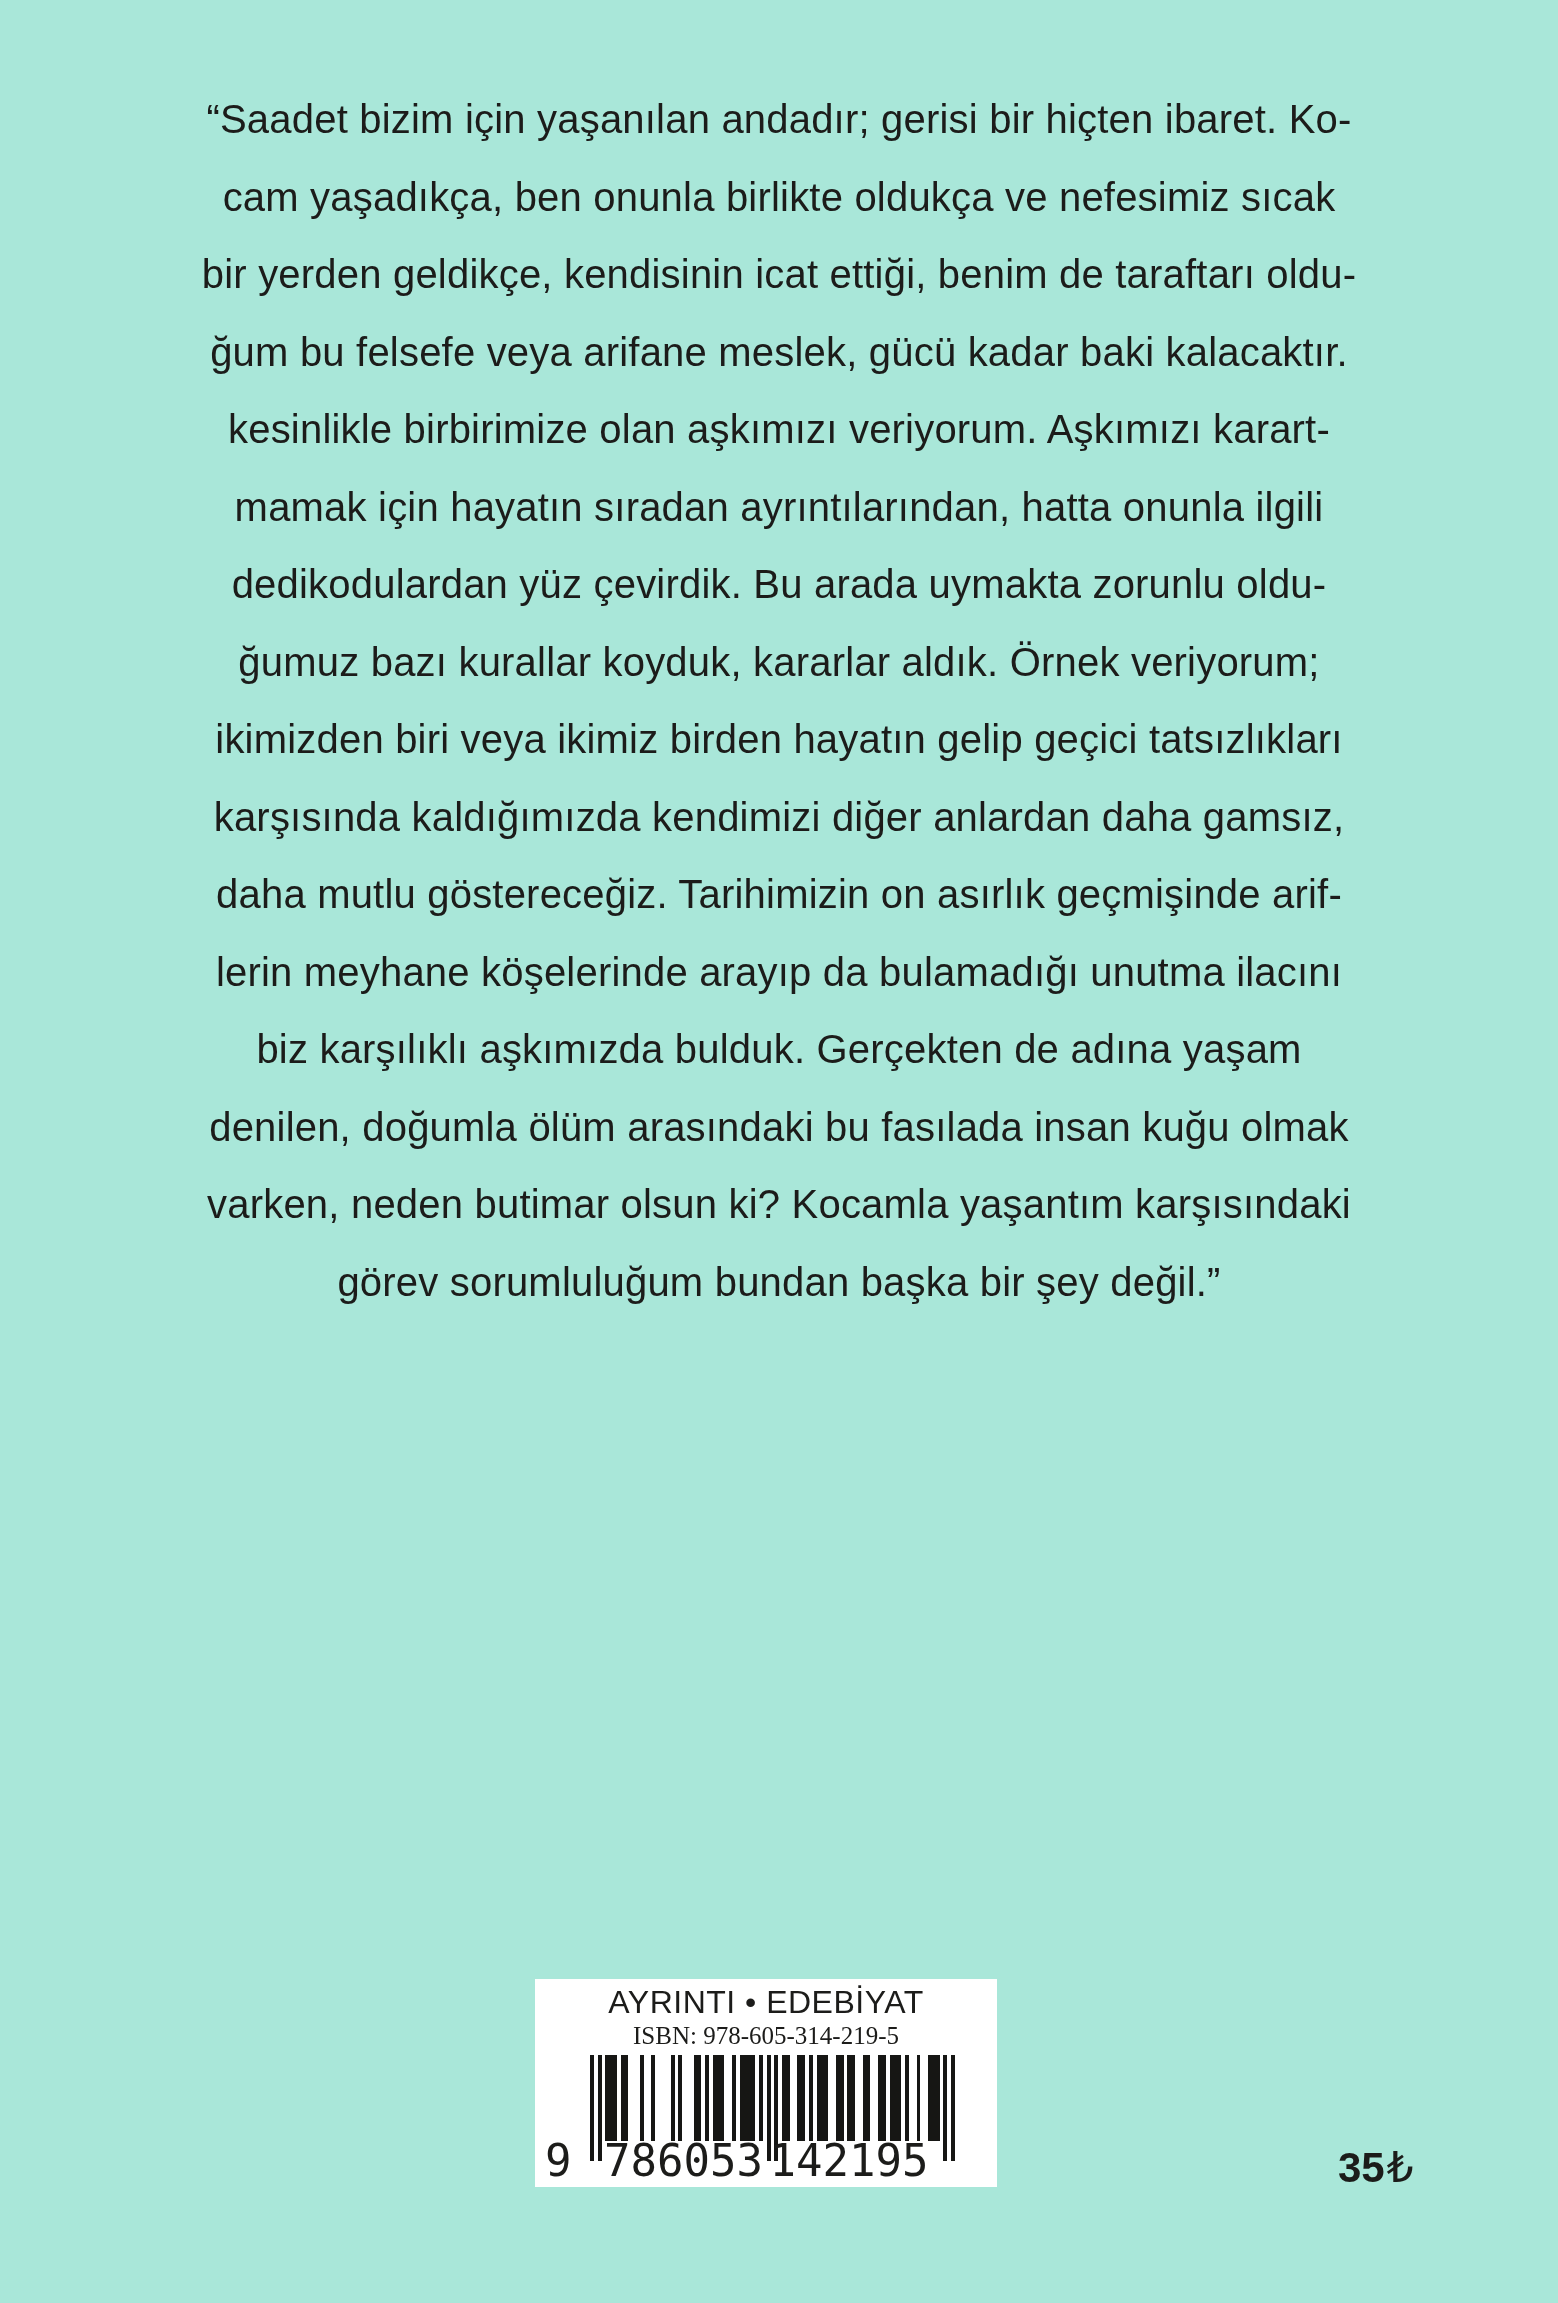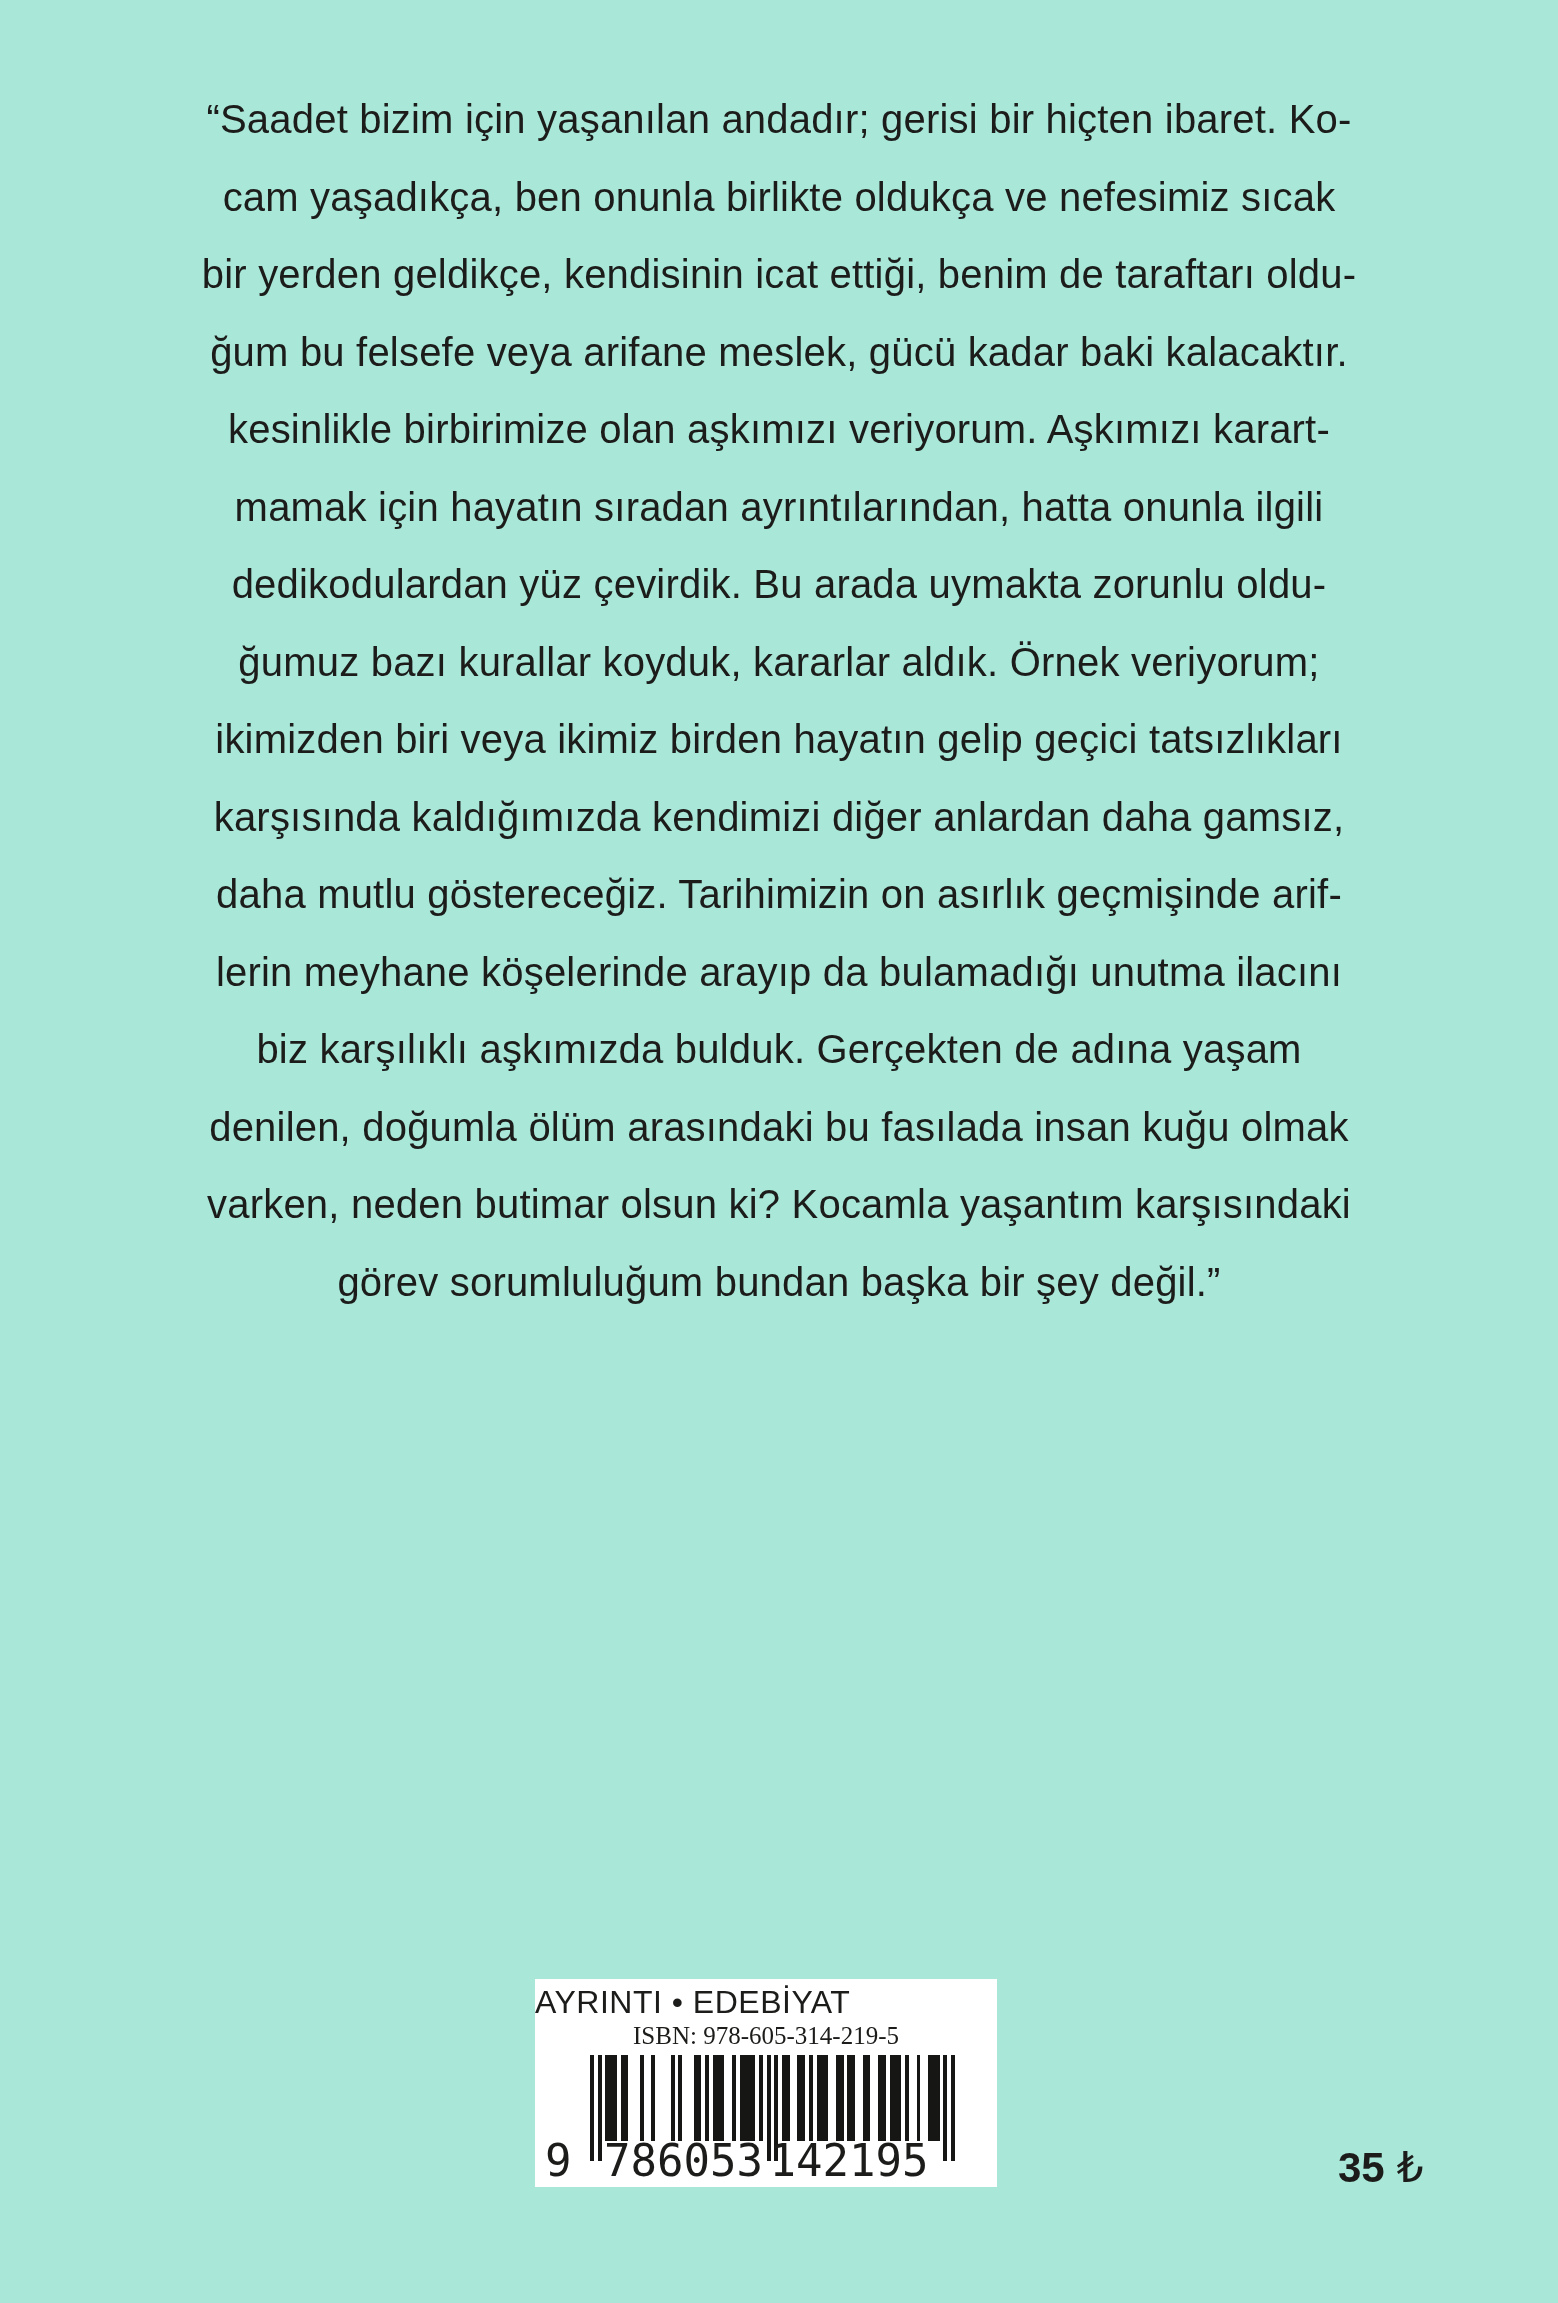--- a/index.html
+++ b/index.html
@@ -34,21 +34,21 @@
   
   .label{
     position:absolute;
     left:535px;top:1979px;
     width:462px;height:208px;
     background:var(--label-bg);
   }
   .publisher{
     position:absolute;
     left:0;top:5px;width:100%;
-    text-align:left;
+    text-align:center;
     color:var(--ink);
     font-size:32px;
     letter-spacing:0.5px;
     line-height:36px;
   }
   .isbn{
     position:absolute;
     left:0;top:42px;width:100%;
     text-align:center;
     color:var(--ink);
@@ -73,21 +73,21 @@
   }
   .d-first{left:10px;}
   .d-left{left:68px;width:160px;text-align:right;}
   .d-right{left:234px;width:160px;text-align:center;}
   
   .price{
     position:absolute;
     left:1338px;top:2146px;
     display:flex;
     align-items:baseline;
-    gap:12px;
+    gap:2px;
     color:var(--ink);
   }
   .price .amount{
     font-size:42px;
     font-weight:bold;
     line-height:44px;
   }
   .price .lira{
     font-family:"DejaVu Sans", sans-serif;
     font-size:42px;

